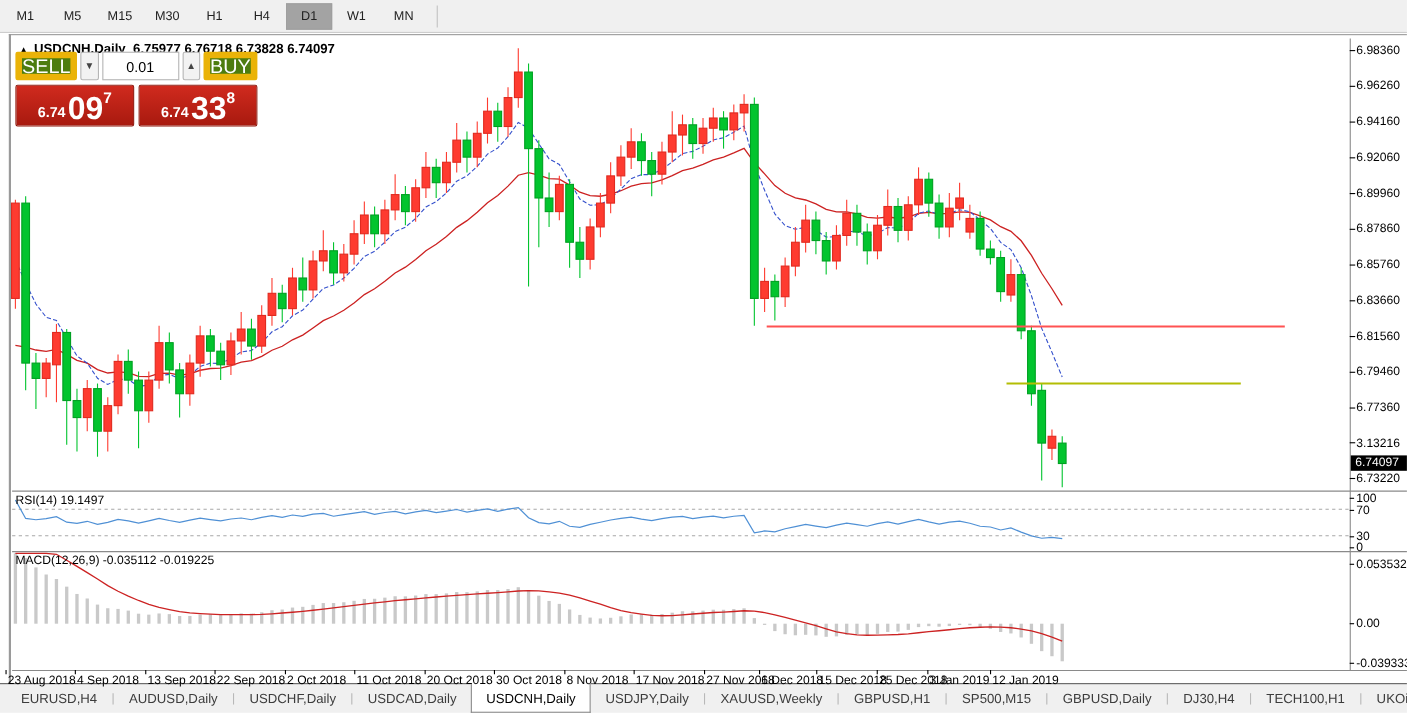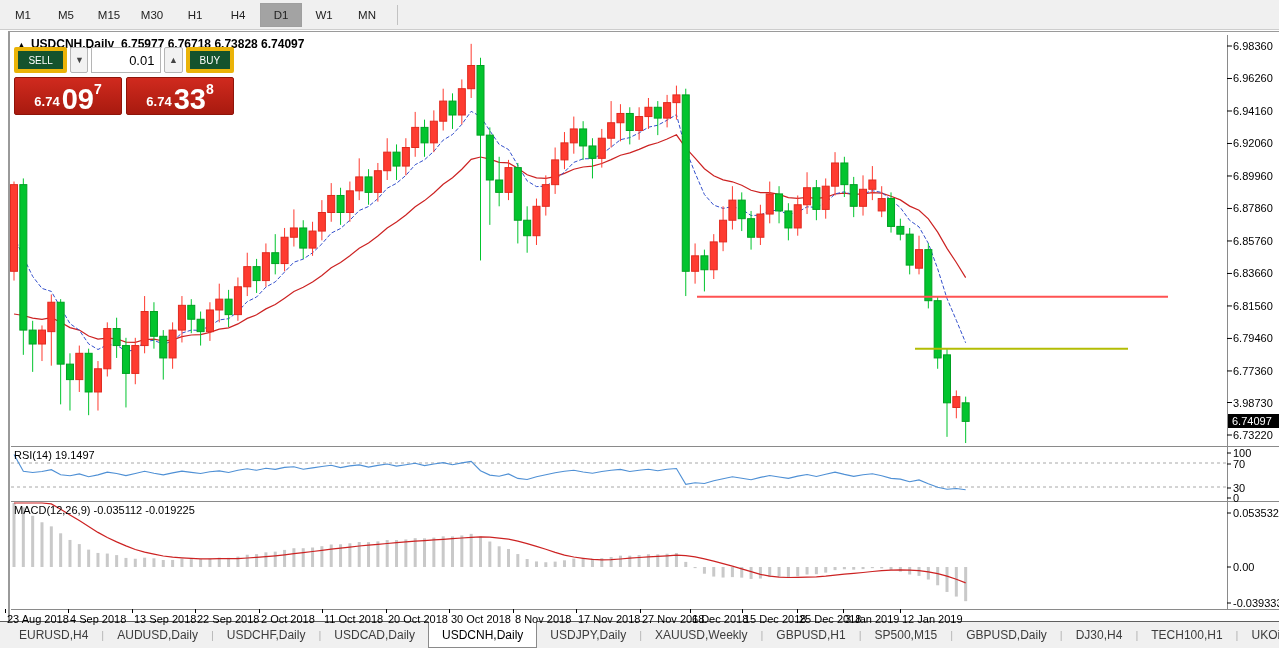--- a/index.html
+++ b/index.html
@@ -30,27 +30,27 @@
   .price-label{left:1233px;font-size:11px;color:#000}
   .sub-axis-label{left:1233px;font-size:11px;color:#000}
   .date-label{top:613px;font-size:11px;color:#000}
 
   #current-price-box{left:1228px;width:51px;height:14px;background:#000;color:#fff;
                      font-size:11px;line-height:14px;padding-left:4px;box-sizing:border-box}
 
   
   #trade-panel{position:absolute;left:14px;top:47px;width:220px}
   #trade-row1{display:flex;gap:3px;height:26px}
-  .trade-btn{background:#14532d;color:#fff;font-size:10px;display:flex;align-items:center;justify-content:center;
-             border:4px solid #eab308;border-radius:2px;cursor:pointer}
+  .trade-btn{background:#4d7c0f;color:#fff;font-size:18px;display:flex;align-items:center;justify-content:center;
+             border:6px solid #eab308;border-radius:2px;cursor:pointer}
   #sell-button{width:56px}
   #buy-button{width:50px}
   .step-btn{width:20px;background:#f2f2f2;border:1px solid #b5b5b5;border-radius:2px;color:#444;
             font-size:9px;display:flex;align-items:center;justify-content:center;cursor:pointer}
-  #volume-input{width:56px;border:1px solid #b5b5b5;text-align:right;font-size:13px;padding:0 6px;
+  #volume-input{width:56px;border:1px solid #b5b5b5;text-align:center;font-size:13px;padding:0 6px;
                 font-family:"Liberation Sans",sans-serif;box-sizing:content-box}
   #trade-row2{display:flex;gap:4px;margin-top:4px}
   .big-price{width:106px;height:36px;border-radius:2px;color:#fff;display:flex;align-items:flex-end;
              justify-content:center;background:linear-gradient(#d02a1e,#a81a0f);cursor:pointer;
              border:1px solid #8f1409}
   .bp-small{font-size:13px;font-weight:bold;margin:0 2px 5px 0}
   .bp-big{font-size:29px;line-height:30px;font-weight:bold}
   .bp-sup{font-size:14px;font-weight:bold;align-self:flex-start;margin-top:3px}
 
   
@@ -503,21 +503,21 @@
 <div class="abs price-label" style="top: 72.494px;">6.96260</div>
 <div class="abs price-label" style="top: 104.988px;">6.94160</div>
 <div class="abs price-label" style="top: 137.482px;">6.92060</div>
 <div class="abs price-label" style="top: 169.976px;">6.89960</div>
 <div class="abs price-label" style="top: 202.47px;">6.87860</div>
 <div class="abs price-label" style="top: 234.964px;">6.85760</div>
 <div class="abs price-label" style="top: 267.458px;">6.83660</div>
 <div class="abs price-label" style="top: 299.952px;">6.81560</div>
 <div class="abs price-label" style="top: 332.446px;">6.79460</div>
 <div class="abs price-label" style="top: 364.94px;">6.77360</div>
-<div class="abs price-label" style="top: 396.506px;">3.98730</div>
+<div class="abs price-label" style="top: 396.506px;">3.13216</div>
 <div class="abs price-label" style="top: 429px;">6.73220</div>
 <div class="abs date-label" style="left: 7px;">23 Aug 2018</div>
 <div class="abs date-label" style="left: 70px;">4 Sep 2018</div>
 <div class="abs date-label" style="left: 134px;">13 Sep 2018</div>
 <div class="abs date-label" style="left: 197px;">22 Sep 2018</div>
 <div class="abs date-label" style="left: 261px;">2 Oct 2018</div>
 <div class="abs date-label" style="left: 324px;">11 Oct 2018</div>
 <div class="abs date-label" style="left: 388px;">20 Oct 2018</div>
 <div class="abs date-label" style="left: 451px;">30 Oct 2018</div>
 <div class="abs date-label" style="left: 515px;">8 Nov 2018</div>

